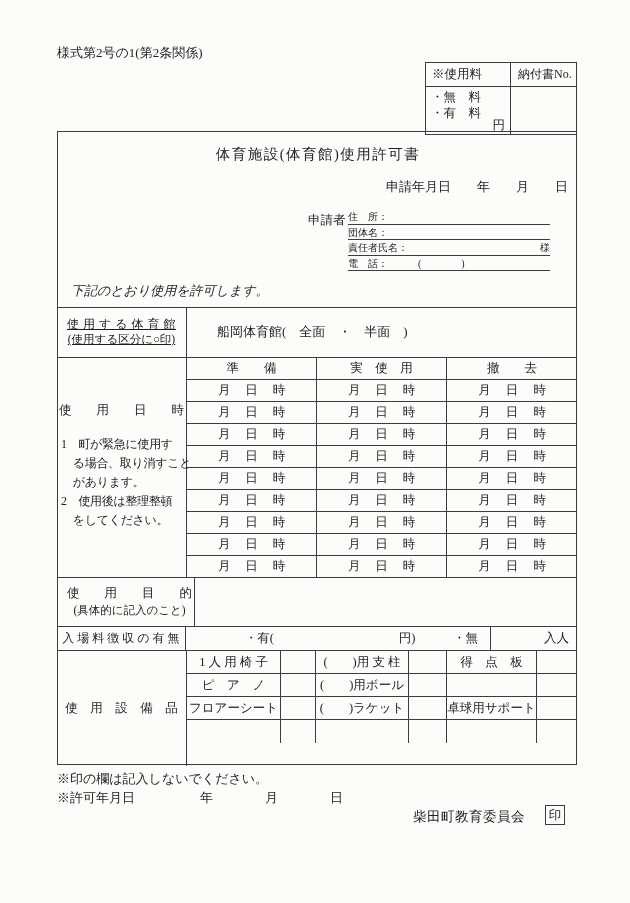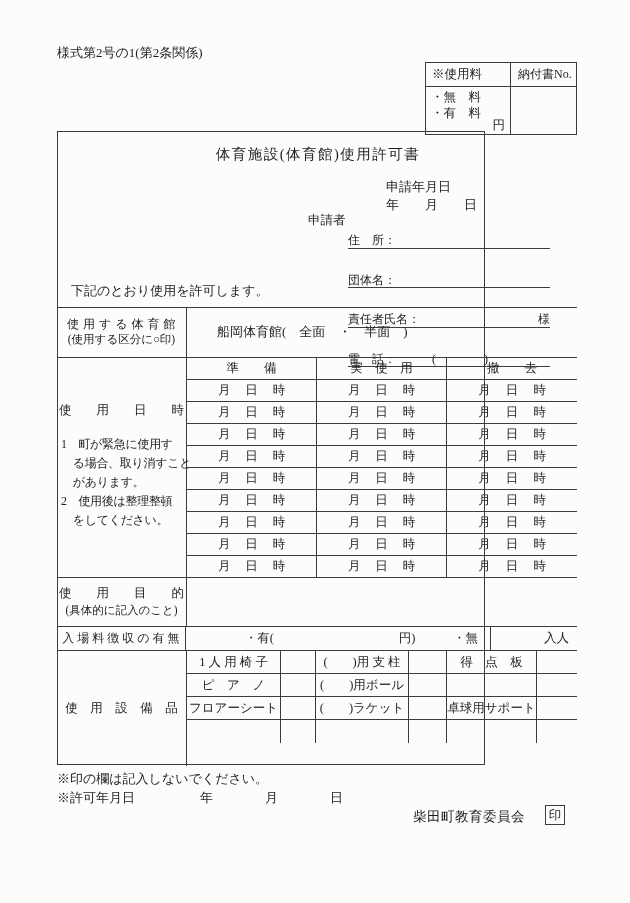--- a/index.html
+++ b/index.html
@@ -20,55 +20,55 @@
   .fee-box{left:425px;top:62px;width:152px;height:73px;border:1px solid var(--line);font-size:12.5px;}
   .fee-head{display:flex;height:24px;border-bottom:1px solid var(--line);}
   .fee-head-left{width:85px;border-right:1px solid var(--line);line-height:23px;padding-left:6px;}
   .fee-head-right{flex:1;line-height:23px;padding-left:7px;font-size:12px;}
   .fee-body{display:flex;height:47px;}
   .fee-body-left{width:85px;border-right:1px solid var(--line);position:relative;padding:2px 0 0 5px;line-height:16px;}
   .fee-yen{position:absolute;right:5px;bottom:1px;}
   .fee-body-right{flex:1;}
 
   
-  .permit-box{left:57px;top:131px;width:428px;height:634px;border:1px solid var(--line);}
+  .permit-box{left:57px;top:131px;width:520px;height:634px;border:1px solid var(--line);}
   .permit-title{left:0;top:13px;width:520px;text-align:center;font-size:14.5px;letter-spacing:1.5px;}
   .application-date{left:328px;top:46px;font-size:13px;}
   .applicant-label{left:250px;top:80px;font-size:12.5px;}
   .applicant-fields{left:290px;top:77px;width:202px;}
-  .field-line{height:15.6px;line-height:15.2px;border-bottom:1px solid var(--line);font-size:12px;display:flex;margin-top:24px;}
+  .field-line{height:15.6px;line-height:15.2px;border-bottom:1px solid var(--line);font-size:10px;display:flex;}
   .field-line .grow{flex:1;}
-  .permit-statement{left:13px;top:150px;font-size:13px;}
+  .permit-statement{left:13px;top:150px;font-size:13px;font-style:italic;}
 
   
   .ftable{left:57px;top:307px;width:520px;border-top:1px solid var(--line);font-size:12.5px;}
   .frow{display:flex;border-bottom:1px solid var(--line);overflow:hidden;}
   .frow:last-child{border-bottom:none;}
   .lcol{width:130px;border-right:1px solid var(--line);}
   .row-gym{height:50px;}
-  .row-gym .lcol{text-align:center;padding-top:9px;line-height:15px;}
+  .row-gym .lcol{text-align:center;padding-top:9px;line-height:15px;text-decoration:underline;}
   .lbl-sm{font-size:12px;letter-spacing:0.5px;}
   .lbl-xs{font-size:11.5px;}
   .gym-value{flex:1;line-height:47px;padding-left:30px;font-size:13px;}
 
   .row-datetime{height:220px;}
   .row-datetime .lcol{padding-top:44px;}
   .dt-label{text-align:center;font-size:12.5px;}
   .dt-notes{margin-top:16px;padding-left:4px;font-size:12px;line-height:19px;letter-spacing:-0.3px;white-space:nowrap;}
   .dt-right{flex:1;display:flex;flex-direction:column;align-items:flex-end;}
   .dt-hrow{display:flex;height:22px;border-bottom:1px solid var(--line);}
   .dt-hcell{width:130px;text-align:center;line-height:21px;border-right:1px solid var(--line);}
   .dt-hcell:last-child{border-right:none;}
   .dt-row{display:flex;height:22px;border-bottom:1px solid var(--line);}
   .dt-rows .dt-row:last-child{border-bottom:none;}
   .dt-cell{width:130px;display:flex;justify-content:space-evenly;padding:0 16px;line-height:21px;border-right:1px solid var(--line);}
   .dt-cell:last-child{border-right:none;}
 
   .row-purpose{height:49px;}
-  .row-purpose .lcol{text-align:center;padding-top:7px;line-height:17px;}
+  .row-purpose .lcol{text-align:center;padding-top:7px;line-height:17px;margin-left:8px;}
   .purpose-value{flex:1;}
 
   .row-admission{height:24px;gap:45px;}
   .row-admission .lcol{text-align:center;line-height:22px;font-size:12px;}
   .adm-fee{width:263px;border-right:1px solid var(--line);line-height:22px;padding-left:14px;}
   .adm-att{flex:1;display:flex;justify-content:space-between;line-height:22px;padding:0 8px;}
 
   .row-equipment{height:115px;}
   .row-equipment .lcol{display:flex;align-items:center;justify-content:center;}
   .eq-right{flex:1;display:flex;flex-direction:column;}

